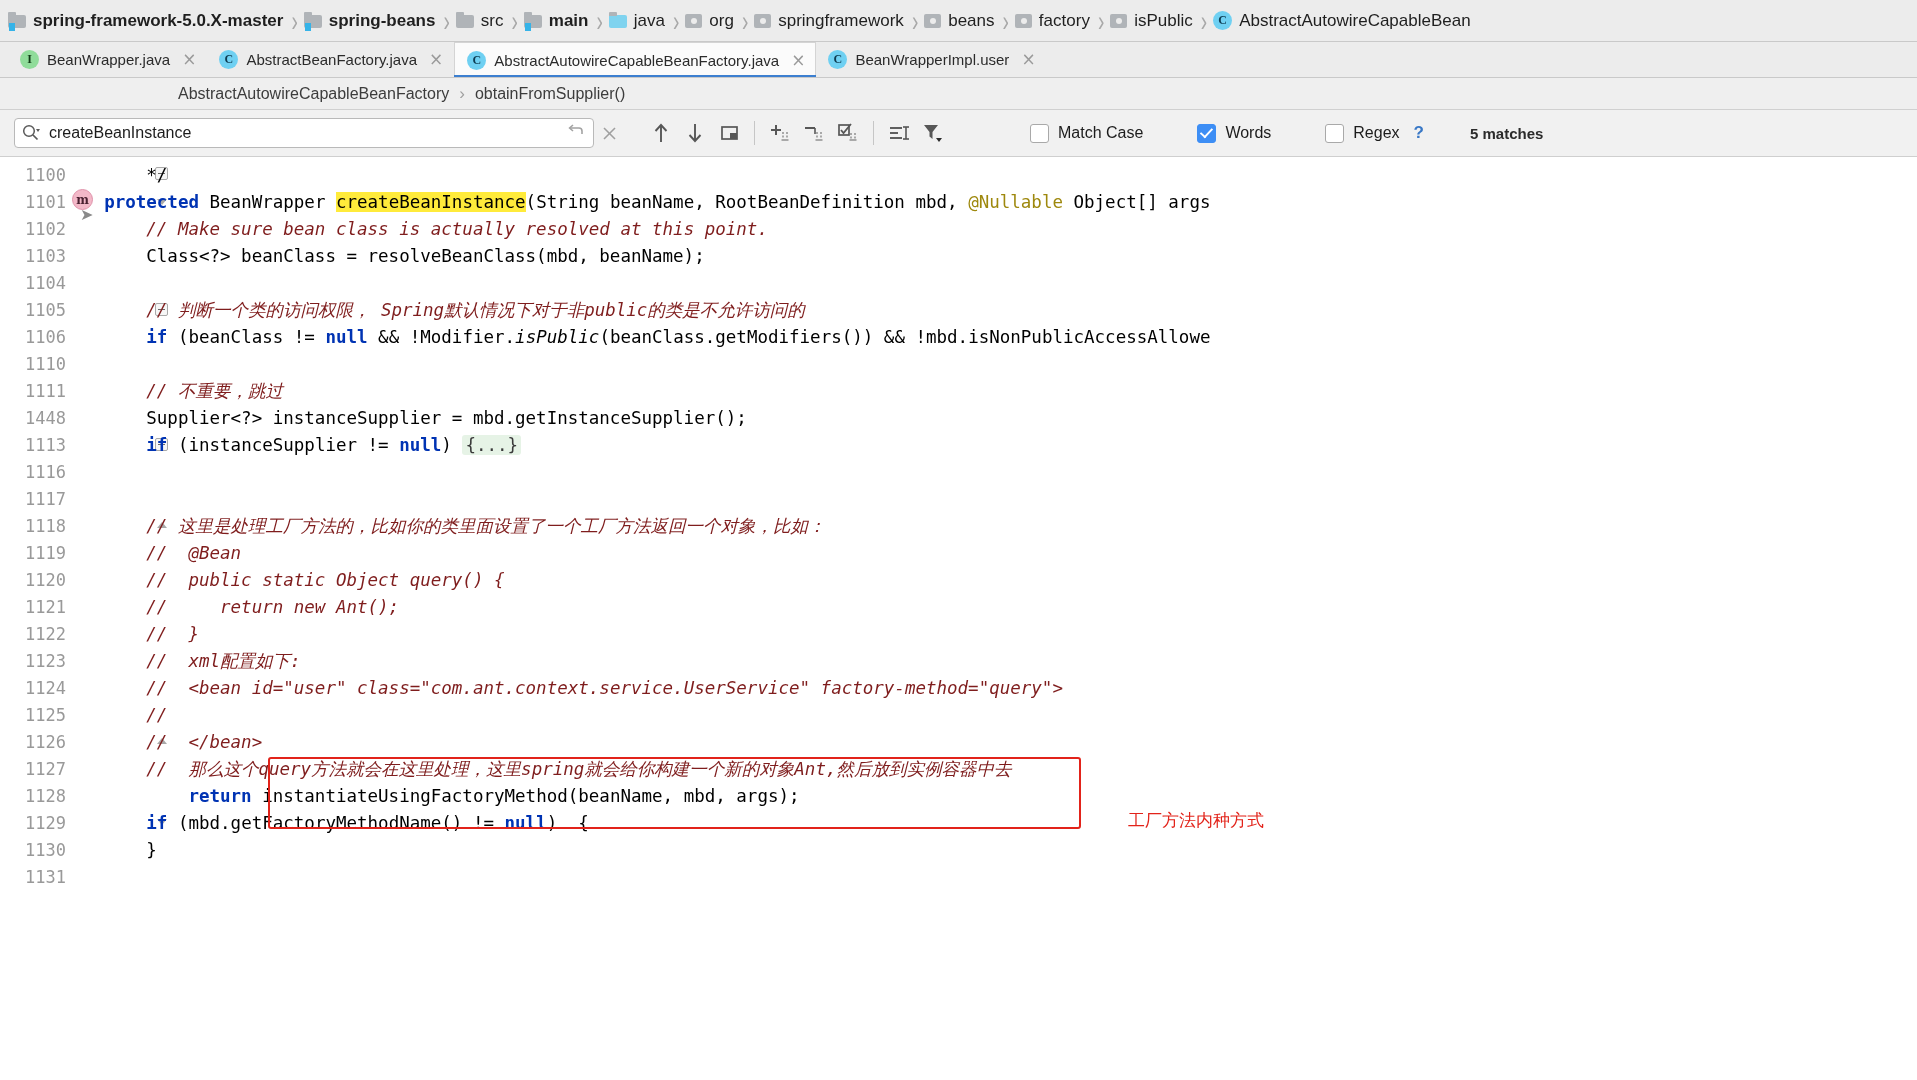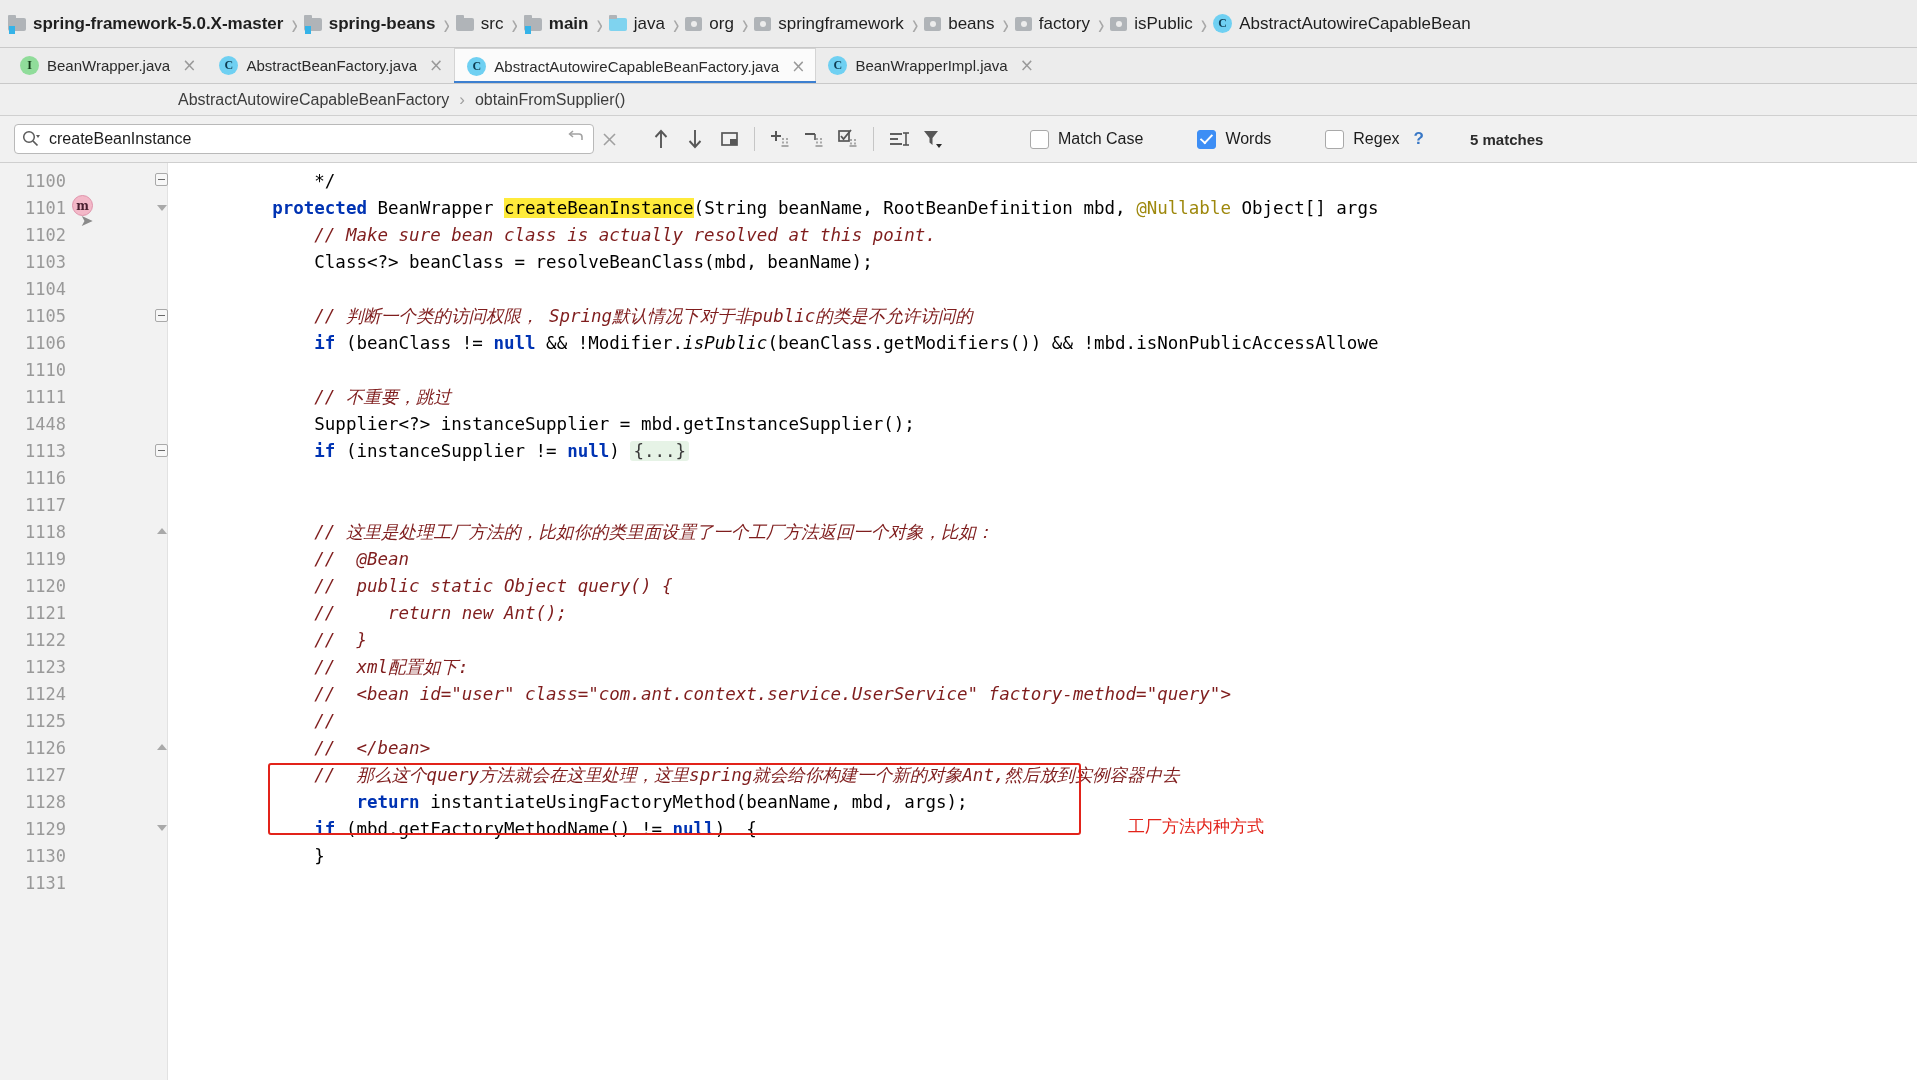--- a/index.html
+++ b/index.html
@@ -5,21 +5,21 @@
   * { margin:0; padding:0; box-sizing:border-box; }
   html,body { width:1917px; height:1080px; overflow:hidden; }
   body {
     font-family:"Liberation Sans", sans-serif;
     background:#ffffff;
     -webkit-font-smoothing:antialiased;
   }
 
   
   .path-bar {
-    height:48px;
+    height:42px;
     background:#ececec;
     border-bottom:1px solid #c9c9c9;
     display:flex;
     align-items:center;
     padding:0 4px;
     overflow:hidden;
     white-space:nowrap;
   }
   .crumb {
     display:flex;
@@ -188,20 +188,21 @@
     flex:0 0 auto; margin-left:40px;
   }
 
   
   .editor {
     position:relative;
     height:calc(1080px - 42px - 36px - 32px - 47px);
     background:#ffffff;
     overflow:hidden;
     display:flex;
+    flex-direction:column;
   }
   .gutter {
     width:168px; flex:0 0 auto; position:relative;
     background:#f2f2f2;
     border-right:1px solid #e2e2e2;
   }
   .gutter-nums {
     position:absolute; left:0; top:0; width:72px;
     padding-top:5px;
   }
@@ -377,21 +378,21 @@
         <span>AbstractBeanFactory.java</span>
         <span class="tab-close">×</span>
       </div>
       <div class="tab active">
         <span class="ic ic-class">C</span>
         <span>AbstractAutowireCapableBeanFactory.java</span>
         <span class="tab-close">×</span>
       </div>
       <div class="tab">
         <span class="ic ic-class">C</span>
-        <span>BeanWrapperImpl.java</span>
+        <span>BeanWrapperImpl.user</span>
         <span class="tab-close">×</span>
       </div>
     </div>
 </div>
 
 <div class="member-bar">
   <span>AbstractAutowireCapableBeanFactory</span>
   <span class="member-sep">›</span>
   <span>obtainFromSupplier()</span>
 </div>

